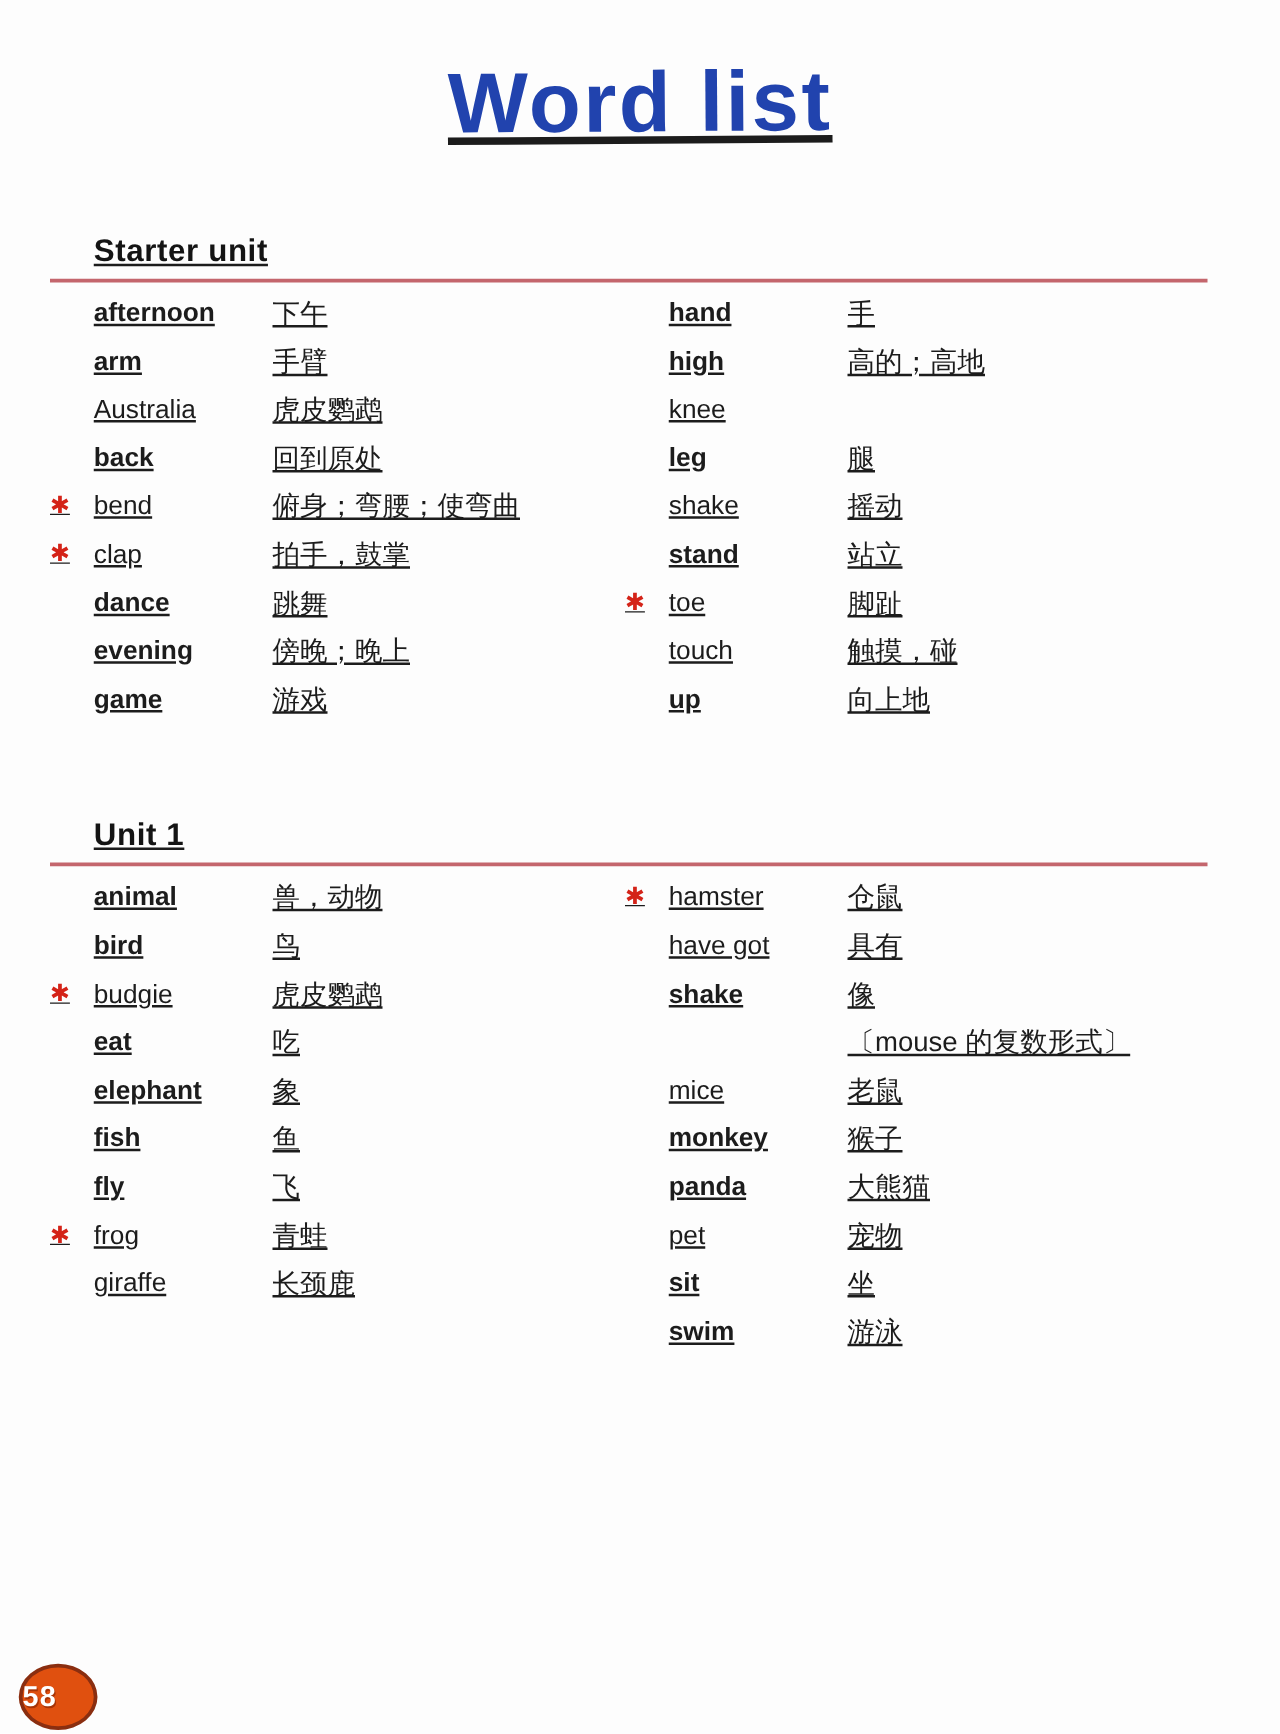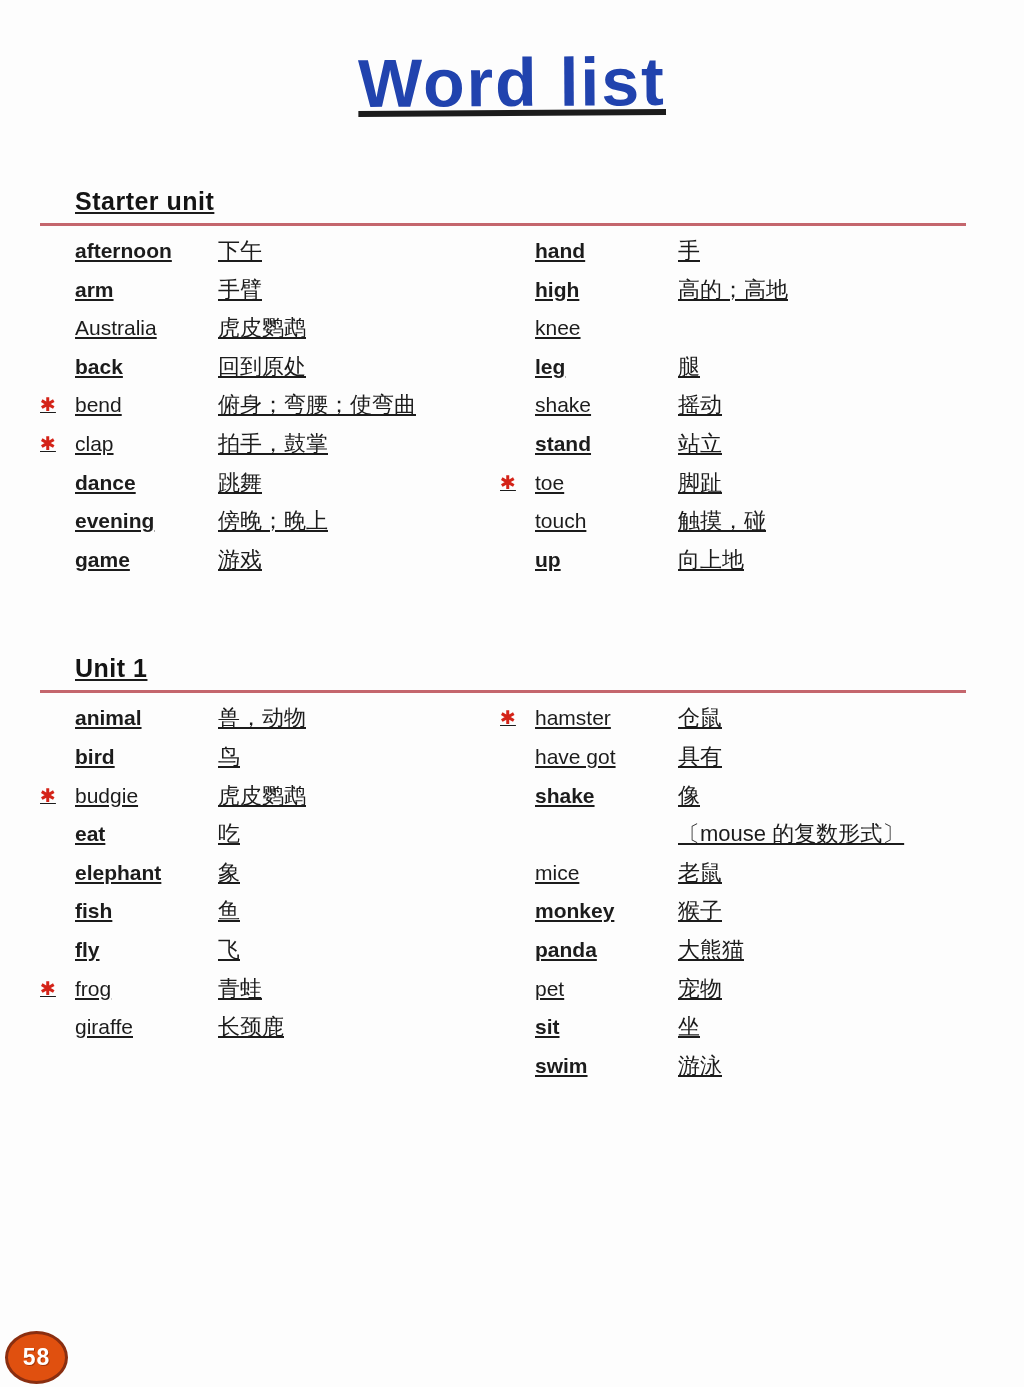--- a/index.html
+++ b/index.html
@@ -58,27 +58,27 @@
     font-size:21px;line-height:38.6px;
   }
   .def-cell{
     flex:1;
     font-size:22px;line-height:38.6px;
     white-space:pre-line;
   }
   .bold{font-weight:bold;}
   .page-badge{
     position:absolute;
-    left:5px;top:1331px;
+    left:15px;top:1331px;
     width:63px;height:53px;
     box-sizing:border-box;
     background:var(--badge-orange);
     border:3px solid var(--badge-border);
     border-radius:50%;
-    display:flex;align-items:center;justify-content:center;
+    display:flex;align-items:center;justify-content:flex-start;
   }
   .page-badge span{
     color:#ffffff;
     font-weight:bold;
     font-size:23px;
     letter-spacing:1px;
     text-shadow:1px 1px 0 rgba(120,30,0,0.55);
   }
 </style>
 </head>

